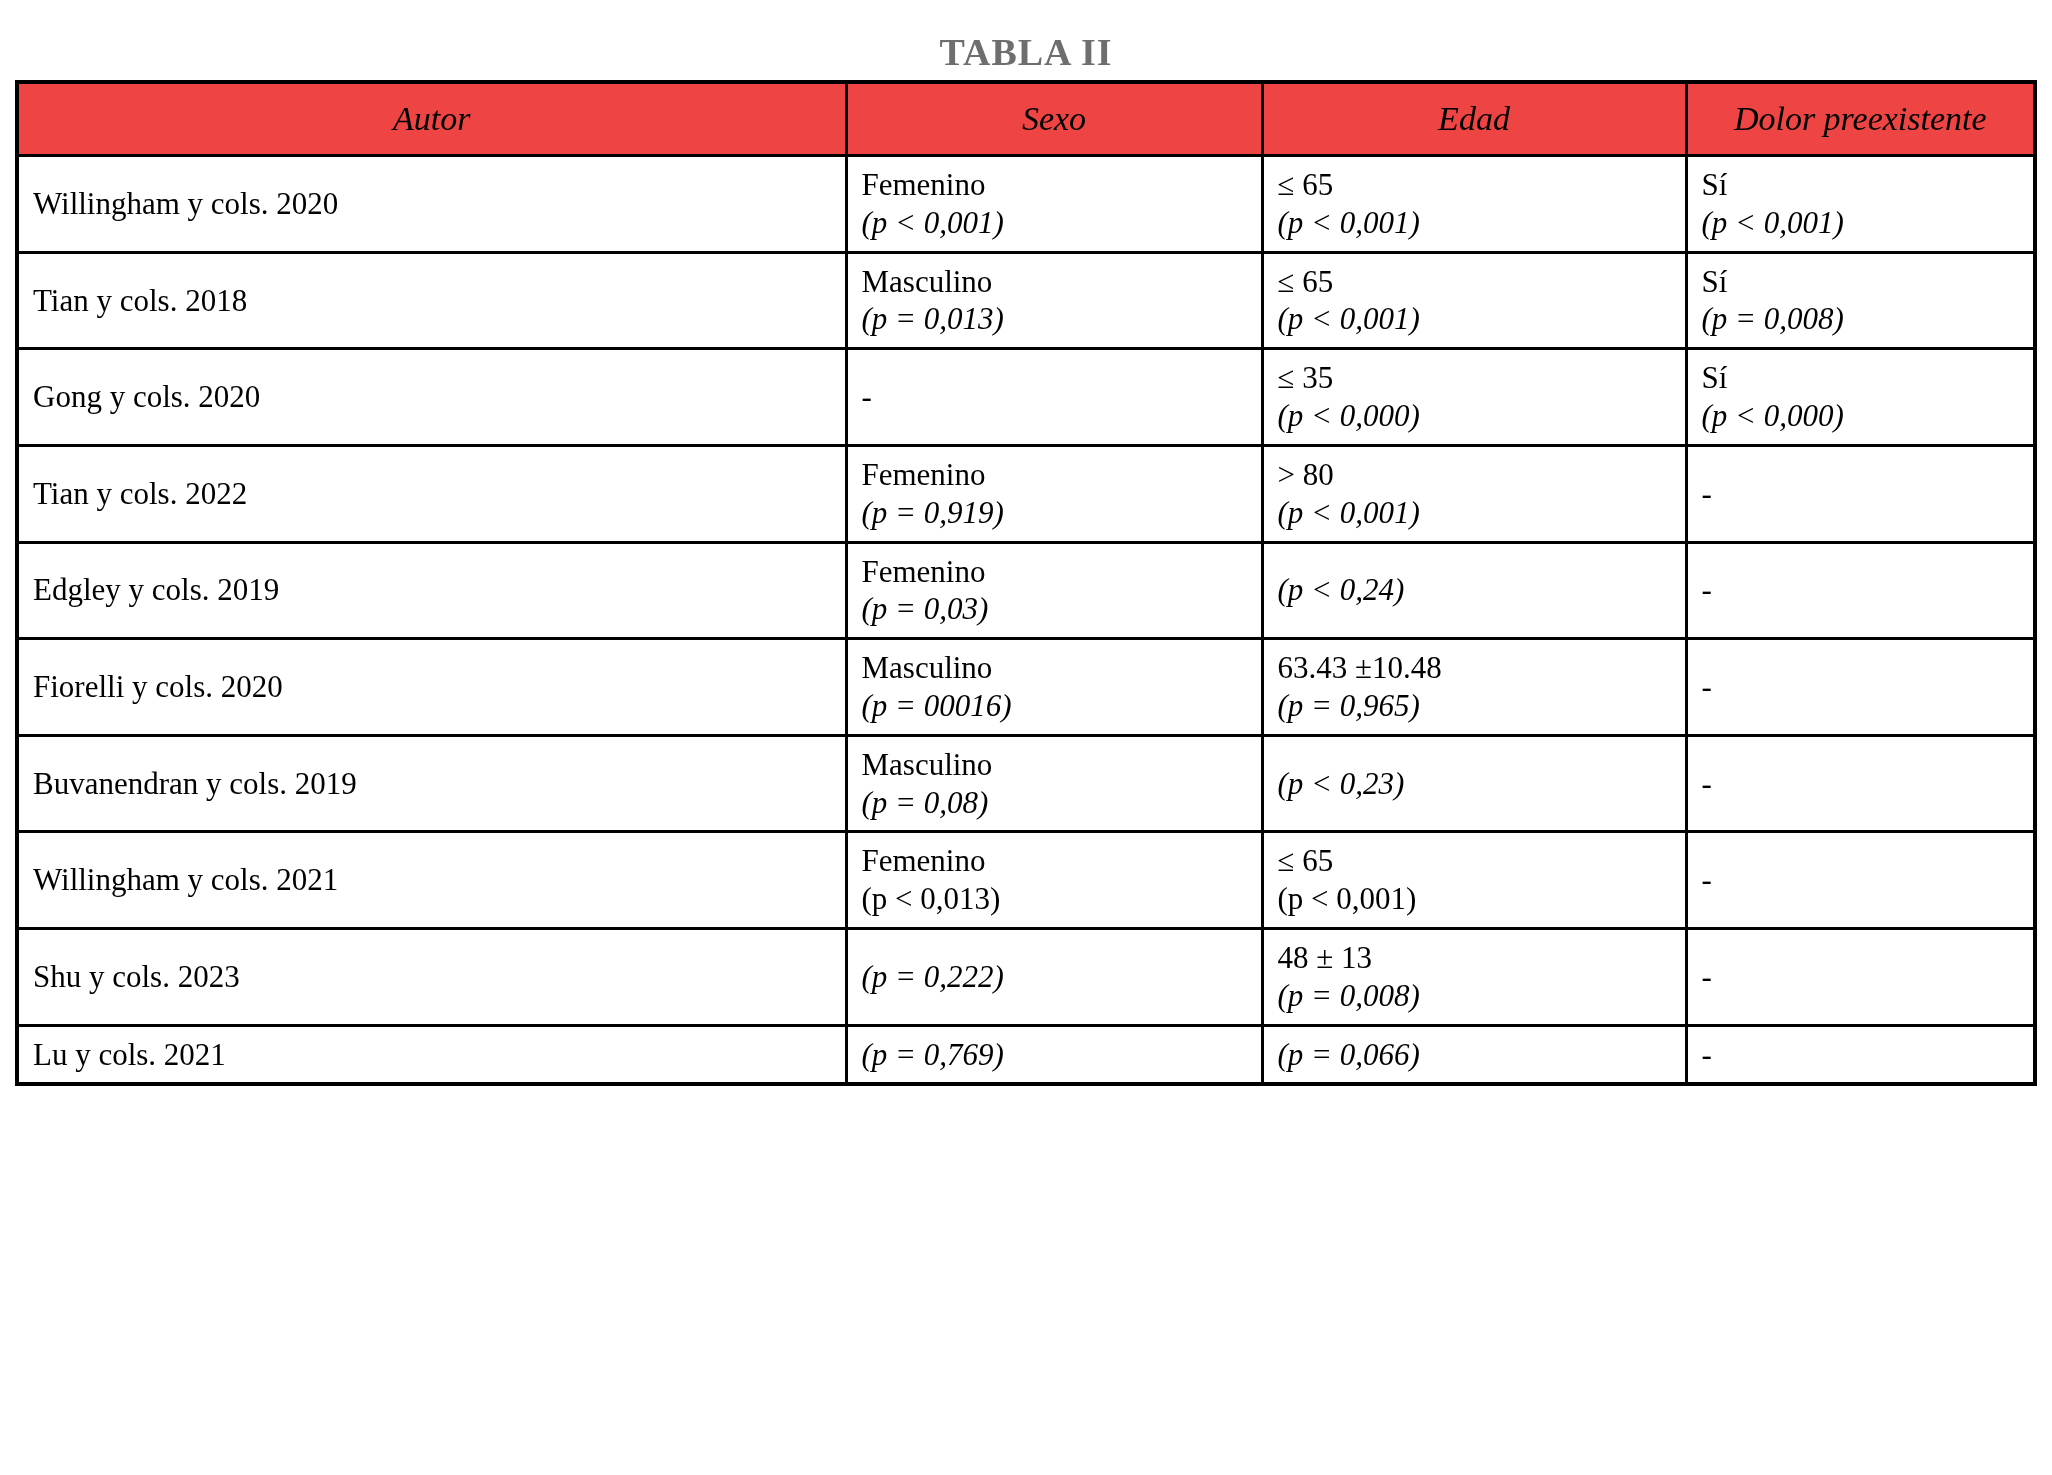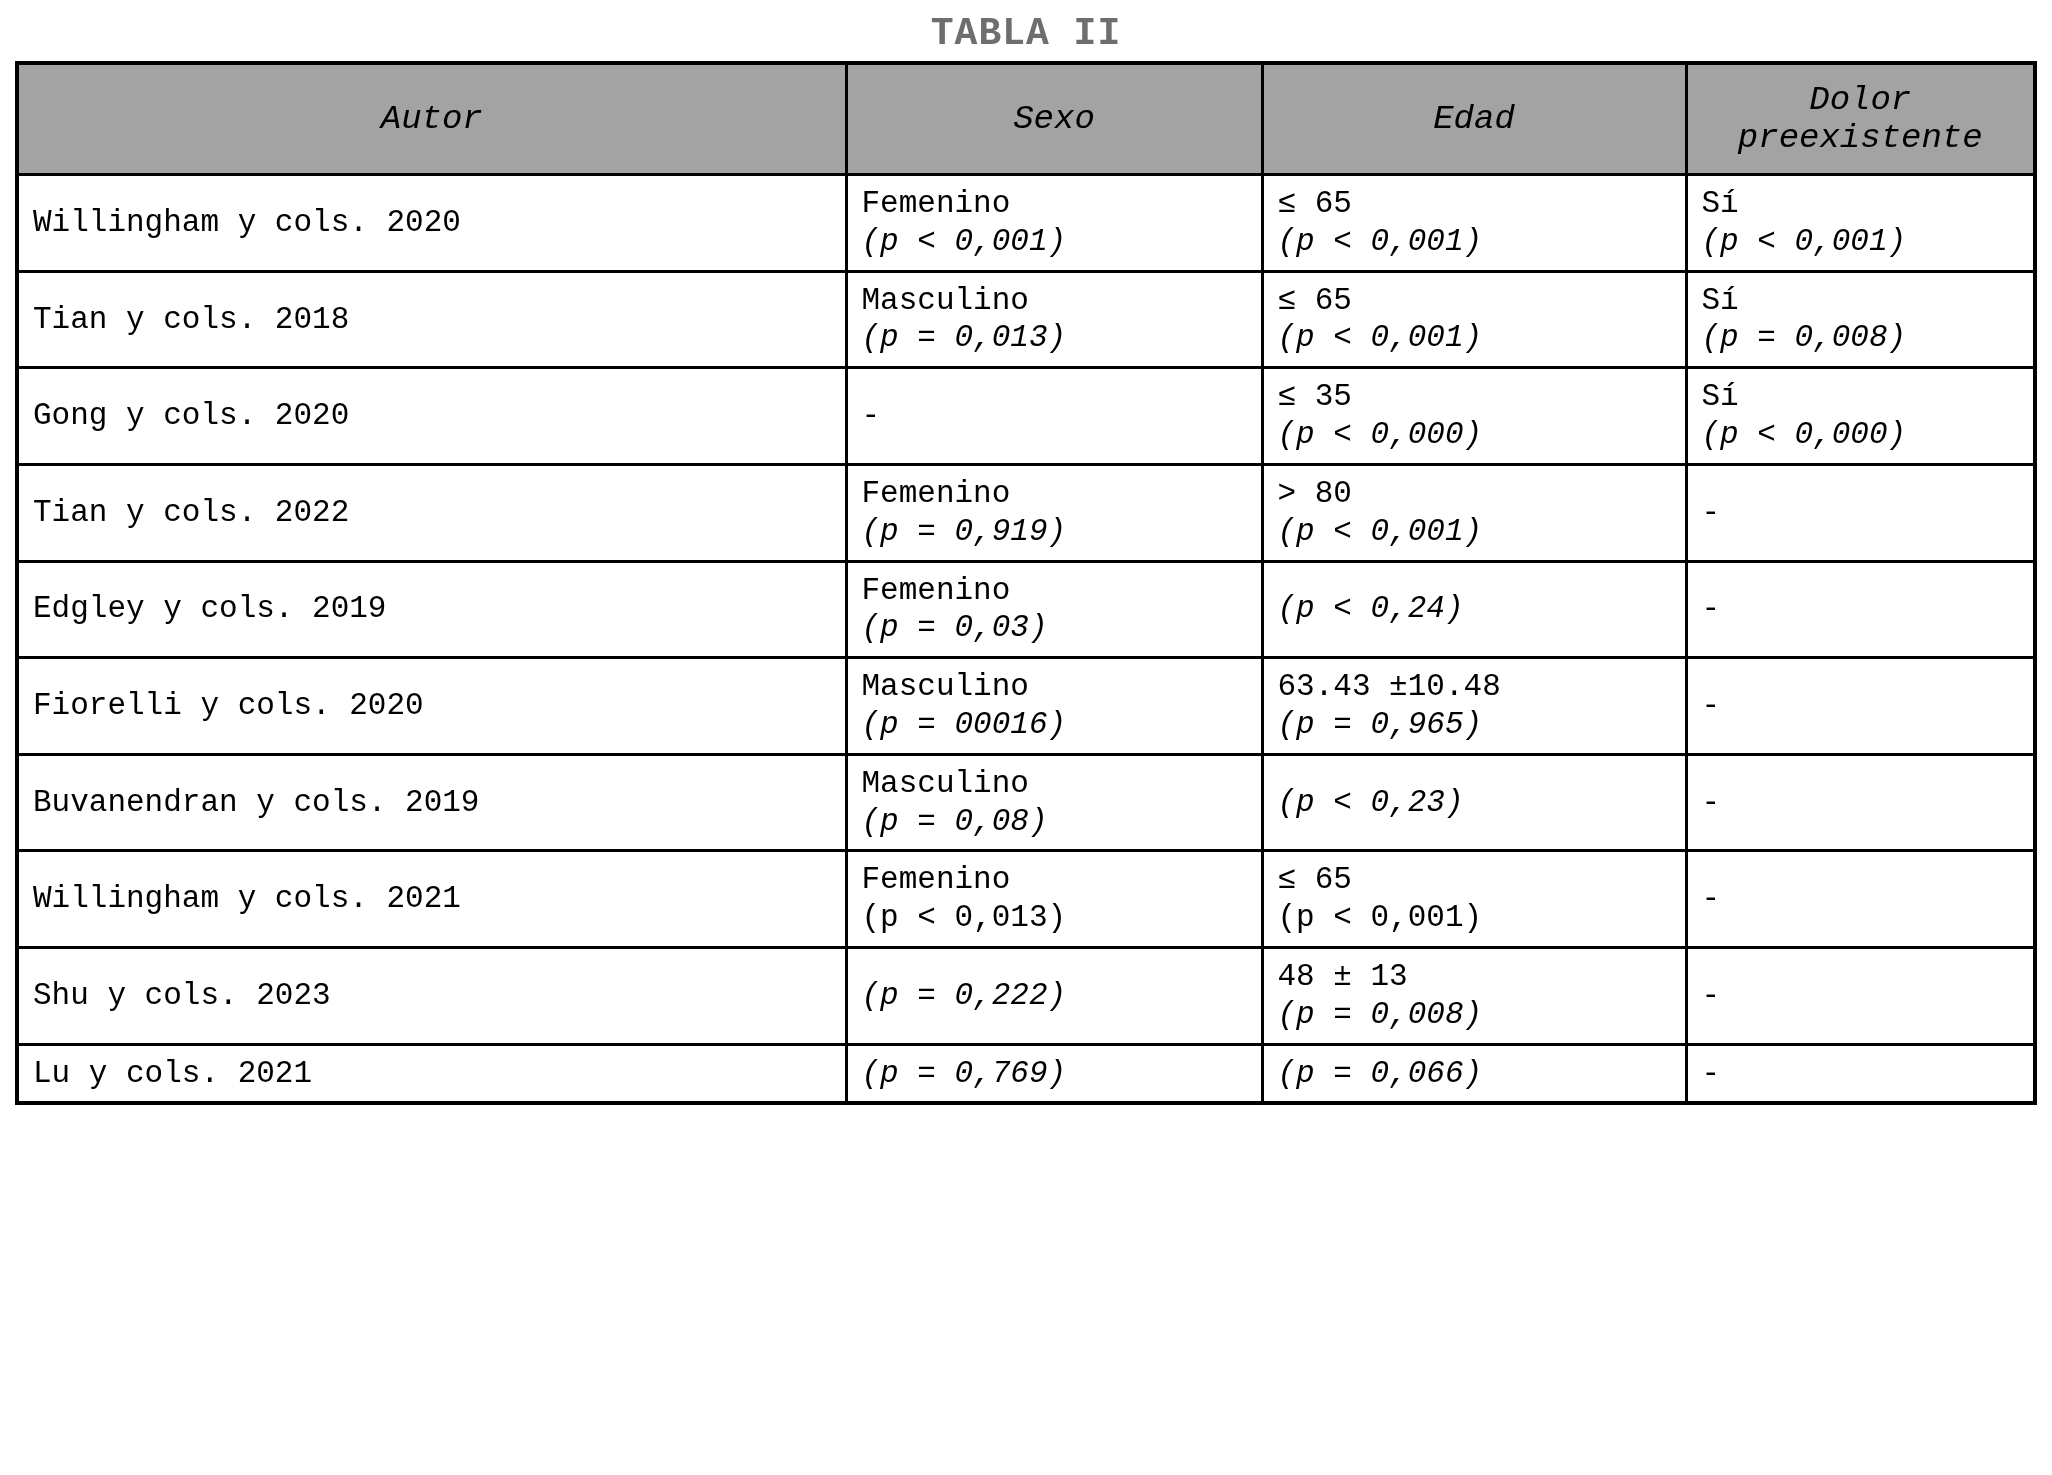--- a/index.html
+++ b/index.html
@@ -1,34 +1,34 @@
 <!DOCTYPE html>
 <html><head>
 <meta charset="utf-8">
 <style>
   html,body{margin:0;padding:0;background:#ffffff;}
   .page{
     width:2052px;height:1475px;box-sizing:border-box;
-    font-family:Liberation Mono, monospace;color:#000;
-    padding-top:8px;
+    font-family:Liberation Serif, serif;color:#000;
+    padding-top:26px;
   }
   .t1{
     text-align:center;font-size:38px;font-weight:bold;color:#6e6e6e;
     letter-spacing:1px;margin:4px 0 6px 0;
   }
   .t2{
     text-align:center;font-size:43px;font-weight:normal;color:#000;
     letter-spacing:-2px;margin:0 0 12px 0;
   }
   table.main{
     width:2018px;margin:0 auto;border-collapse:collapse;
     border:4px solid #000;table-layout:fixed;
   }
   th{
-    border:3px solid #000;background:#a3a3a3;
+    border:3px solid #000;background:#ef4444;
     font-style:italic;font-weight:normal;font-size:34px;
     padding:16px 10px;text-align:center;
   }
   td{
     border:3px solid #000;vertical-align:middle;
     font-size:31px;line-height:1.22;padding:9px 14px;
   }
   td div{white-space:pre-wrap;}
   .pv{font-style:italic;}
   col.c1{width:829px;} col.c2{width:416px;} col.c3{width:424px;} col.c4{width:349px;}

